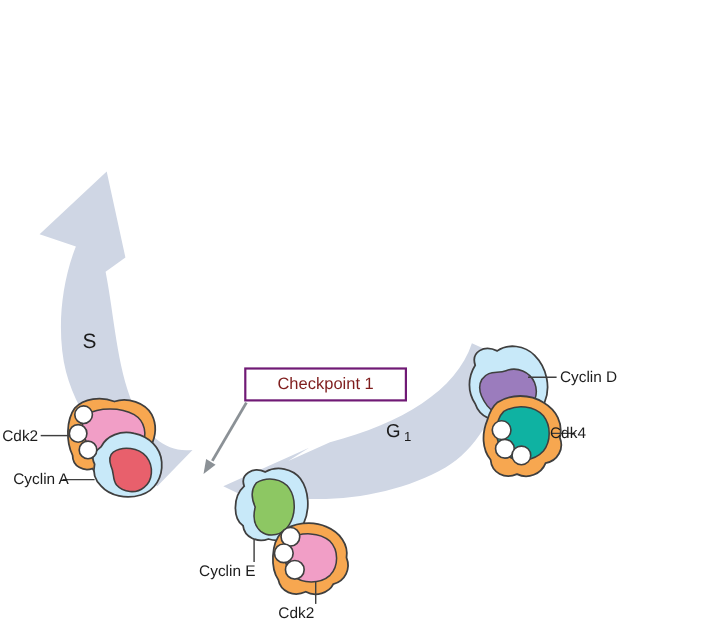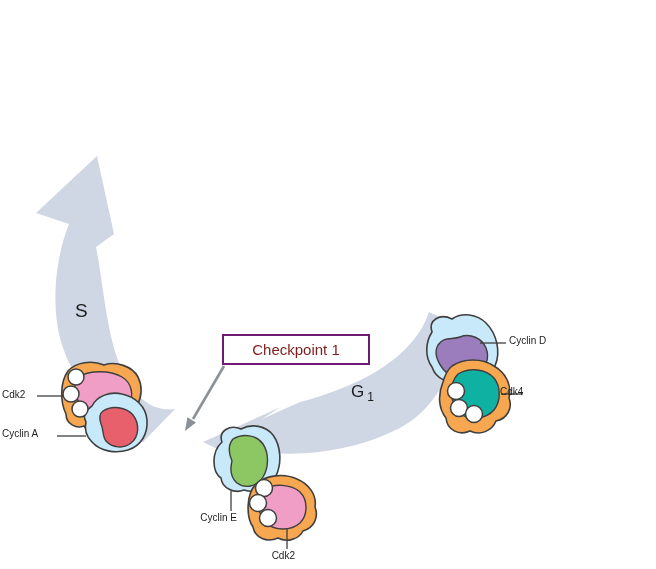--- a/index.html
+++ b/index.html
@@ -2,24 +2,24 @@
 <html><head>
 <meta charset="utf-8">
 <style>
   html,body { margin:0; padding:0; background:#ffffff; }
   .stage {
     position:relative; width:656px; height:569px; background:#ffffff;
     font-family:"Liberation Sans", sans-serif; overflow:hidden;
   }
   .stage svg { position:absolute; left:0; top:0; z-index:1; }
   .lbl {
-    position:absolute; z-index:2; color:#1c1c1c; font-size:10px;
+    position:absolute; z-index:2; color:#1c1c1c; font-size:14px;
     line-height:1.1; white-space:nowrap;
   }
-  .lbl.center { text-align:right; }
+  .lbl.center { text-align:left; }
   .phase-s { font-size:19px; }
   .phase-g { font-size:17px; }
   .phase-g .sub { font-size:12px; vertical-align:-4px; margin-left:3px; }
   .checkpoint-box {
     position:absolute; z-index:3; left:222px; top:334px; width:148px; height:31px;
     box-sizing:border-box; background:#ffffff; border:2px solid #701a75;
     display:flex; align-items:center; justify-content:center;
     font-size:15px; color:#7f1d1d;
   }
 </style>
@@ -141,19 +141,19 @@
   </svg>
 
   <div class="lbl phase-s" style="left:75px; top:301px;">S</div>
   <div class="lbl phase-g" style="left:351px; top:383px;"><span>G</span><span class="sub">1</span></div>
 
   <div class="checkpoint-box">
     <span>Checkpoint 1</span>
   </div>
 
   <div class="lbl" style="left:2px;  top:389px;">Cdk2</div>
-  <div class="lbl" style="left:2px;  top:428px;">Cyclin A</div>
+  <div class="lbl" style="left:12px;  top:428px;">Cyclin A</div>
   <div class="lbl" style="left:509px; top:335px;">Cyclin D</div>
   <div class="lbl" style="left:500px; top:386px;">Cdk4</div>
   <div class="lbl center" style="left:181px; top:512px; width:56px;">Cyclin E</div>
   <div class="lbl center" style="left:253px; top:550px; width:42px;">Cdk2</div>
 
 </div>
 
 </body></html>

